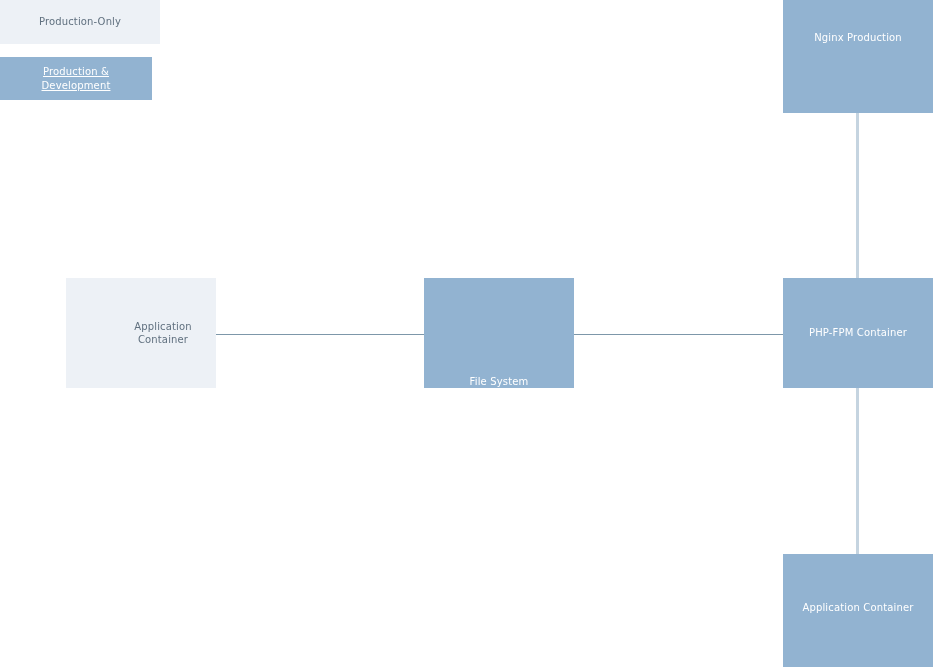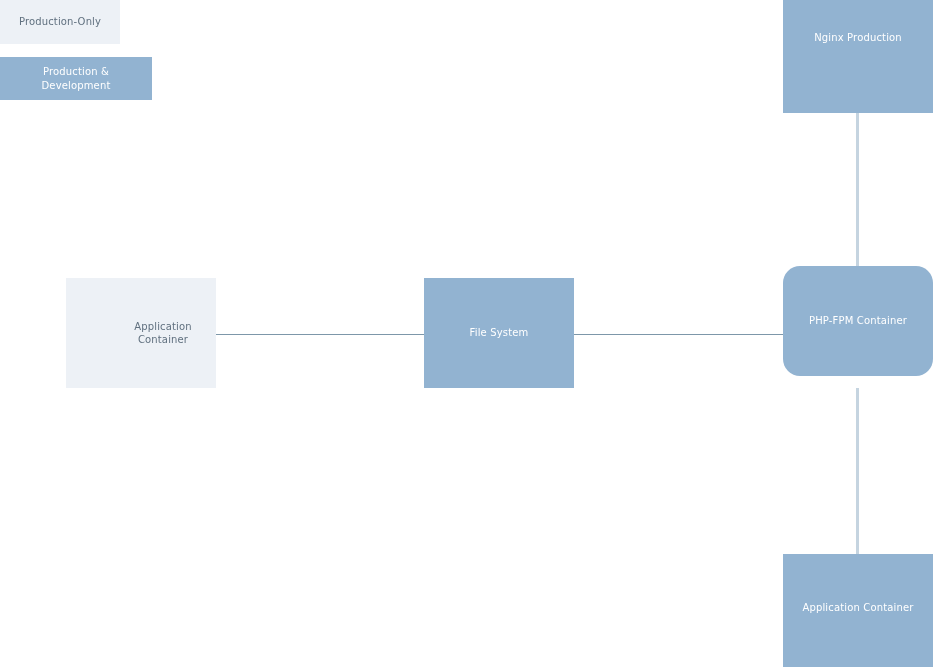--- a/index.html
+++ b/index.html
@@ -76,50 +76,50 @@
   .legend-box.blue {
     background: #92b3d1;
     color: #ffffff;
   }
 </style>
 </head>
 <body>
 
 <div id="canvas">
 
-  <div class="legend-box light" style="left:0px; top:0px; width:120px; height:44px;">
+  <div class="legend-box light" style="left:0px; top:0px; width:160px; height:44px;">
     <span>Production-Only</span>
   </div>
 
-  <div class="legend-box blue" style="left:0px; top:57px; width:152px; height:43px;">
+  <div class="legend-box blue" style="left:0px; top:57px; width:152px; height:43px;text-decoration:underline;">
     <span>Production &amp;
 Development</span>
   </div>
 
   <div class="conn-v" style="left:856px; top:113px; height:166px;"></div>
 
   <div class="conn-v" style="left:856px; top:388px; height:167px;"></div>
 
   <div class="conn-h" style="left:216px; top:334px; width:209px;"></div>
 
   <div class="conn-h" style="left:574px; top:334px; width:210px;"></div>
 
   <div class="node prod-dev" style="left:783px; top:-38px; width:150px; height:151px;">
     <span>Nginx Production</span>
   </div>
 
   <div class="node prod-only" style="left:66px; top:278px; width:150px; height:110px;">
     <span>Application Container</span>
   </div>
 
-  <div class="node prod-dev" style="left:424px; top:278px; width:150px; height:110px;">
+  <div class="node prod-dev" style="left:424px; top:278px; width:150px; height:110px;align-items:flex-end;">
     <span>File System</span>
   </div>
 
-  <div class="node prod-dev" style="left:783px; top:266px; width:150px; height:110px;border-radius:17px;">
+  <div class="node prod-dev" style="left:783px; top:278px; width:150px; height:110px;">
     <span>PHP-FPM Container</span>
   </div>
 
   <div class="node prod-dev" style="left:783px; top:554px; width:150px; height:151px;">
     <span style="position:relative; top:-22px;">Application Container</span>
   </div>
 
 </div>
 
 </body></html>

